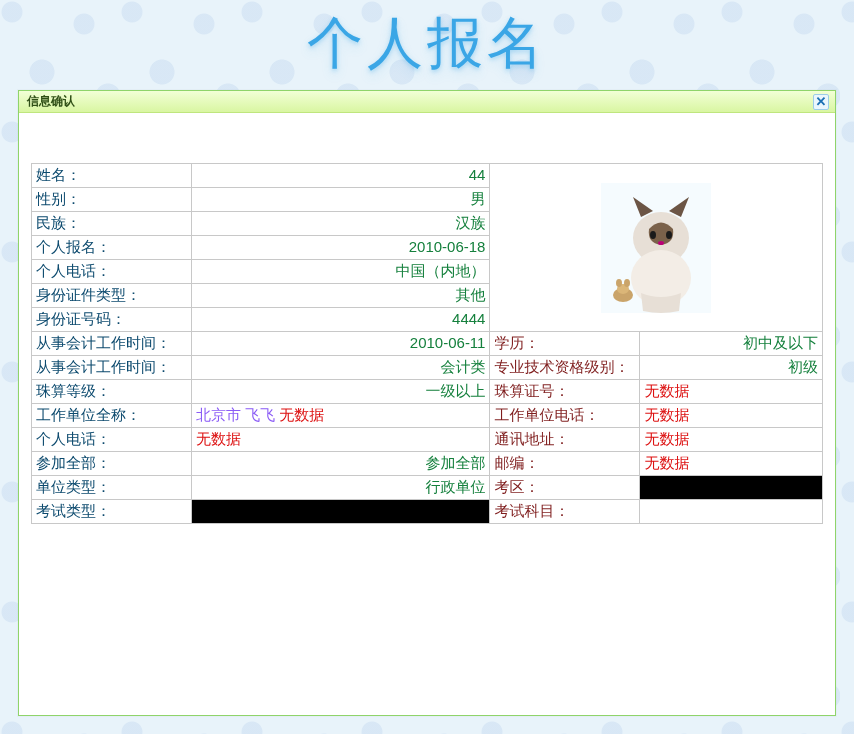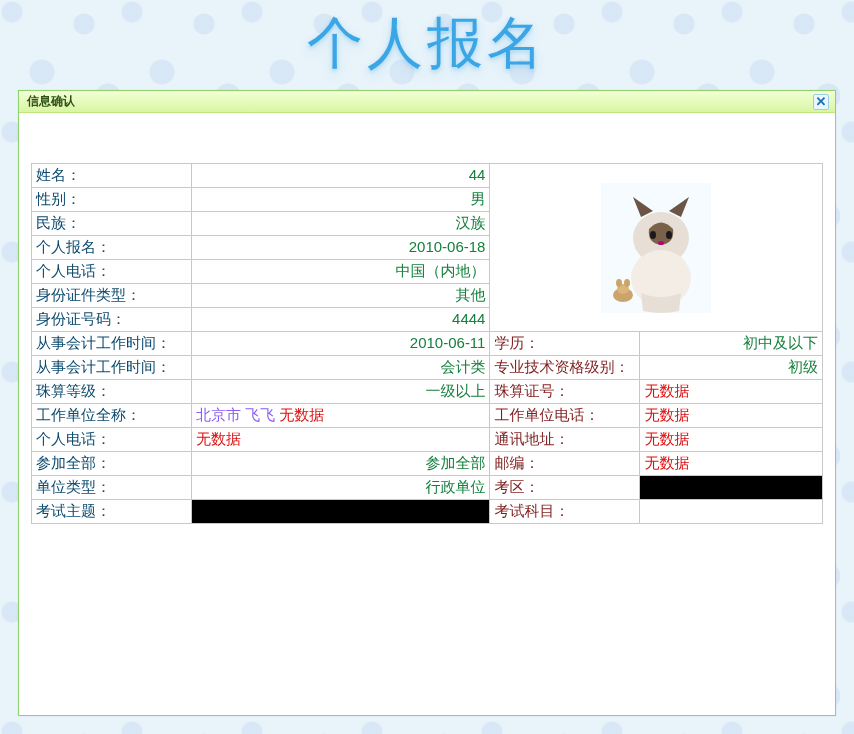--- a/index.html
+++ b/index.html
@@ -197,21 +197,21 @@
         <td class="lbl-narrow">邮编：</td>
         <td class="nodata">无数据</td>
       </tr>
       <tr>
         <td class="lbl">单位类型：</td>
         <td class="val">行政单位</td>
         <td class="lbl-narrow">考区：</td>
         <td class="blackbox"></td>
       </tr>
       <tr>
-        <td class="lbl">考试主题：</td>
+        <td class="lbl">考试类型：</td>
         <td class="blackbox"></td>
         <td class="lbl-narrow">考试科目：</td>
         <td></td>
       </tr>
     </tbody>
       </table>
   </div>
 </div>
 
 </body></html>

